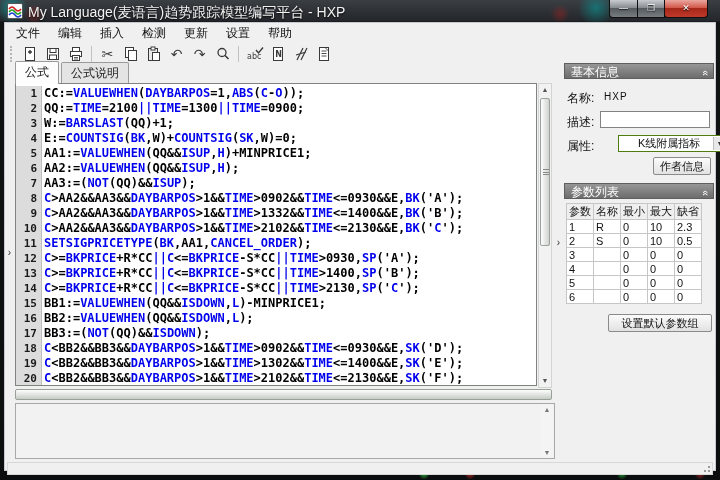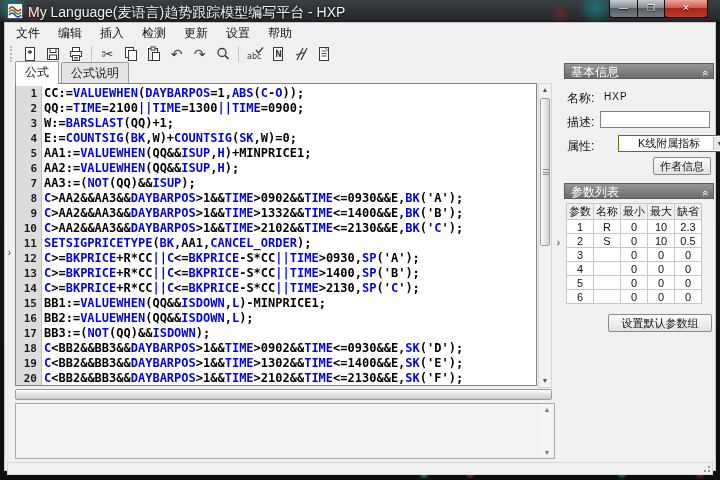--- a/index.html
+++ b/index.html
@@ -96,21 +96,21 @@
   .sp-label { position:absolute; left:3px; top:5px; }
   .sp-value { position:absolute; left:40px; top:6px; font-size:10px; letter-spacing:1px; }
   .sp-input { position:absolute; left:36px; top:2px; width:110px; height:17px; background:#fff; border:1px solid #828282; font-size:11px; }
   .sp-select { position:absolute; left:54px; top:2px; width:110px; height:17px; background:#fff; border:1px solid #4d7c0f; font-size:11px; line-height:15px; padding-left:19px; }
   .dd-arrow { position:absolute; right:1px; top:1px; width:13px; height:13px; background:#e8e8e8; border-left:1px solid #c0c0c0; text-align:center; font-size:7px; line-height:13px; color:#333; }
   .btn { background:linear-gradient(#fbfbfb,#e2e2e2); border:1px solid #8a8a8a; border-radius:2px; font-size:11px; color:#111; text-align:center; }
   .author-btn { position:absolute; right:3px; top:0; width:58px; height:18px; line-height:16px; }
   .default-btn { position:absolute; right:2px; width:104px; height:18px; line-height:16px; }
 
   .ptable { border-collapse:collapse; margin:4px 0 0 2px; }
-  .ptable th, .ptable td { border:1px solid #c6c6c6; font-size:11px; text-align:center; height:14px; padding:0 2px; }
+  .ptable th, .ptable td { border:1px solid #c6c6c6; font-size:11px; text-align:left; height:14px; padding:0 2px; }
   .ptable th { background:#efefef; font-weight:normal; color:#111; min-width:24px; }
   .ptable td { background:#fff; color:#111; }
 </style>
 </head>
 <body>
 
 <div class="frame">
 
   <div class="titlebar">
     <span class="appicon">

